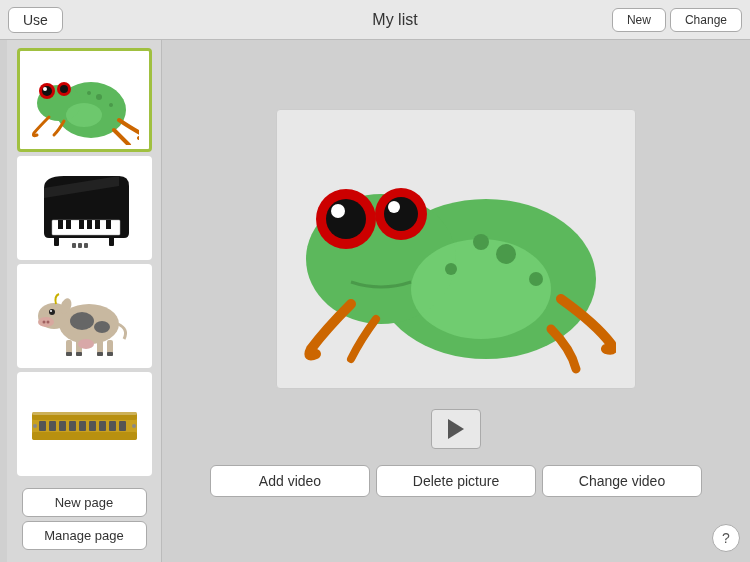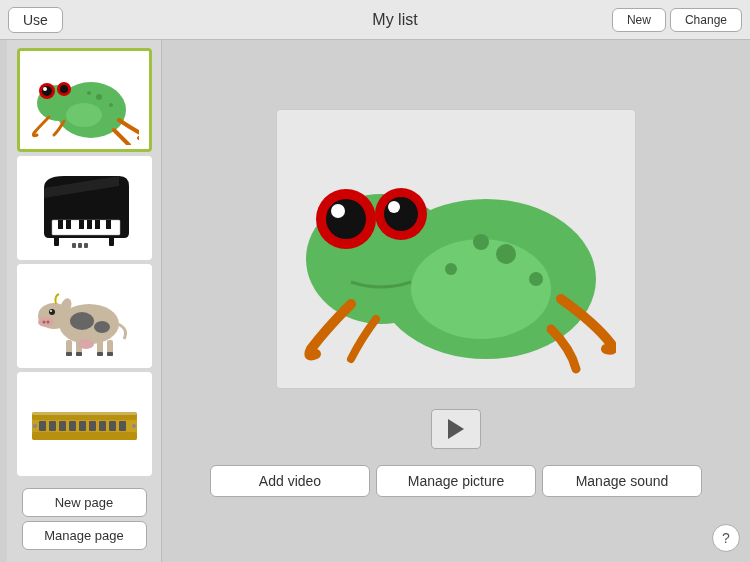--- a/index.html
+++ b/index.html
@@ -392,20 +392,20 @@
         <path d="M55 158 Q85 168 115 158" stroke="#4a9a4a" stroke-width="3" fill="none"></path>
       </svg>
     </div>
 
     <div class="play-btn">
       <div class="play-triangle"></div>
     </div>
 
     <div class="content-buttons">
       <button class="btn-content">Add video</button>
-      <button class="btn-content">Manage picture</button>
-      <button class="btn-content">Manage sound</button>
+      <button class="btn-content">Delete picture</button>
+      <button class="btn-content">Change video</button>
     </div>
 
   </div>
 </div>
 
 <div class="help-btn" style="position:fixed;">?</div>
 
 </body></html>

